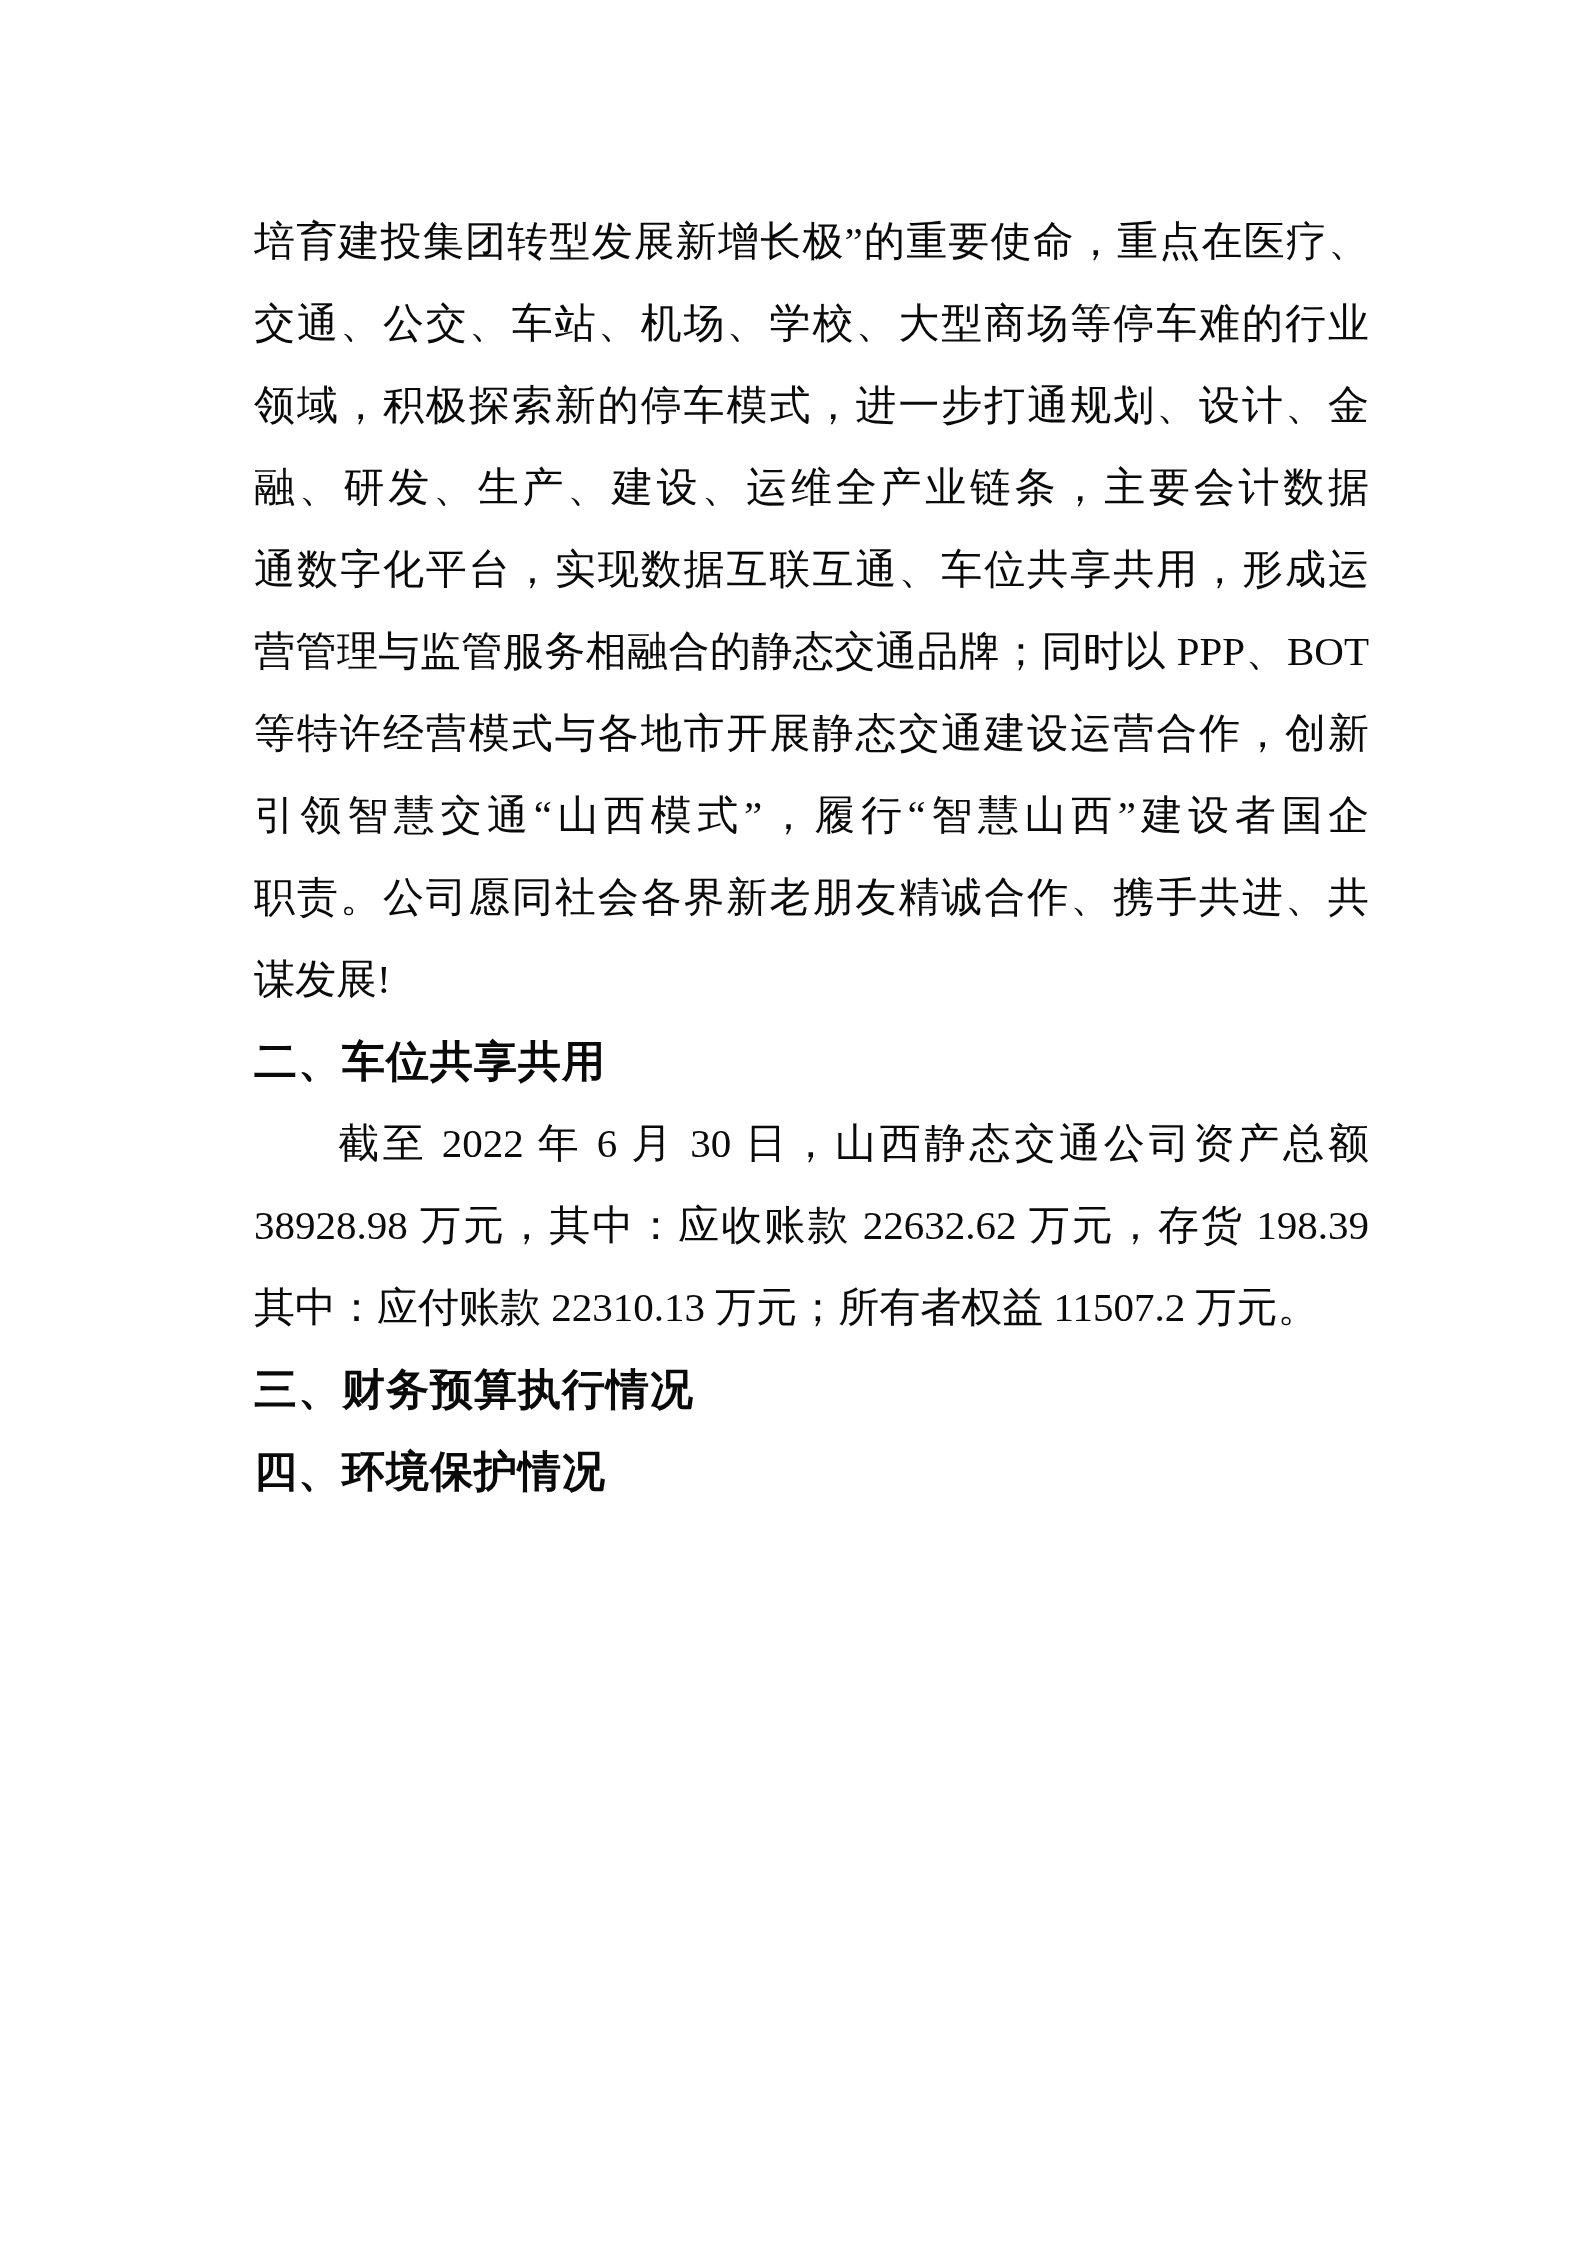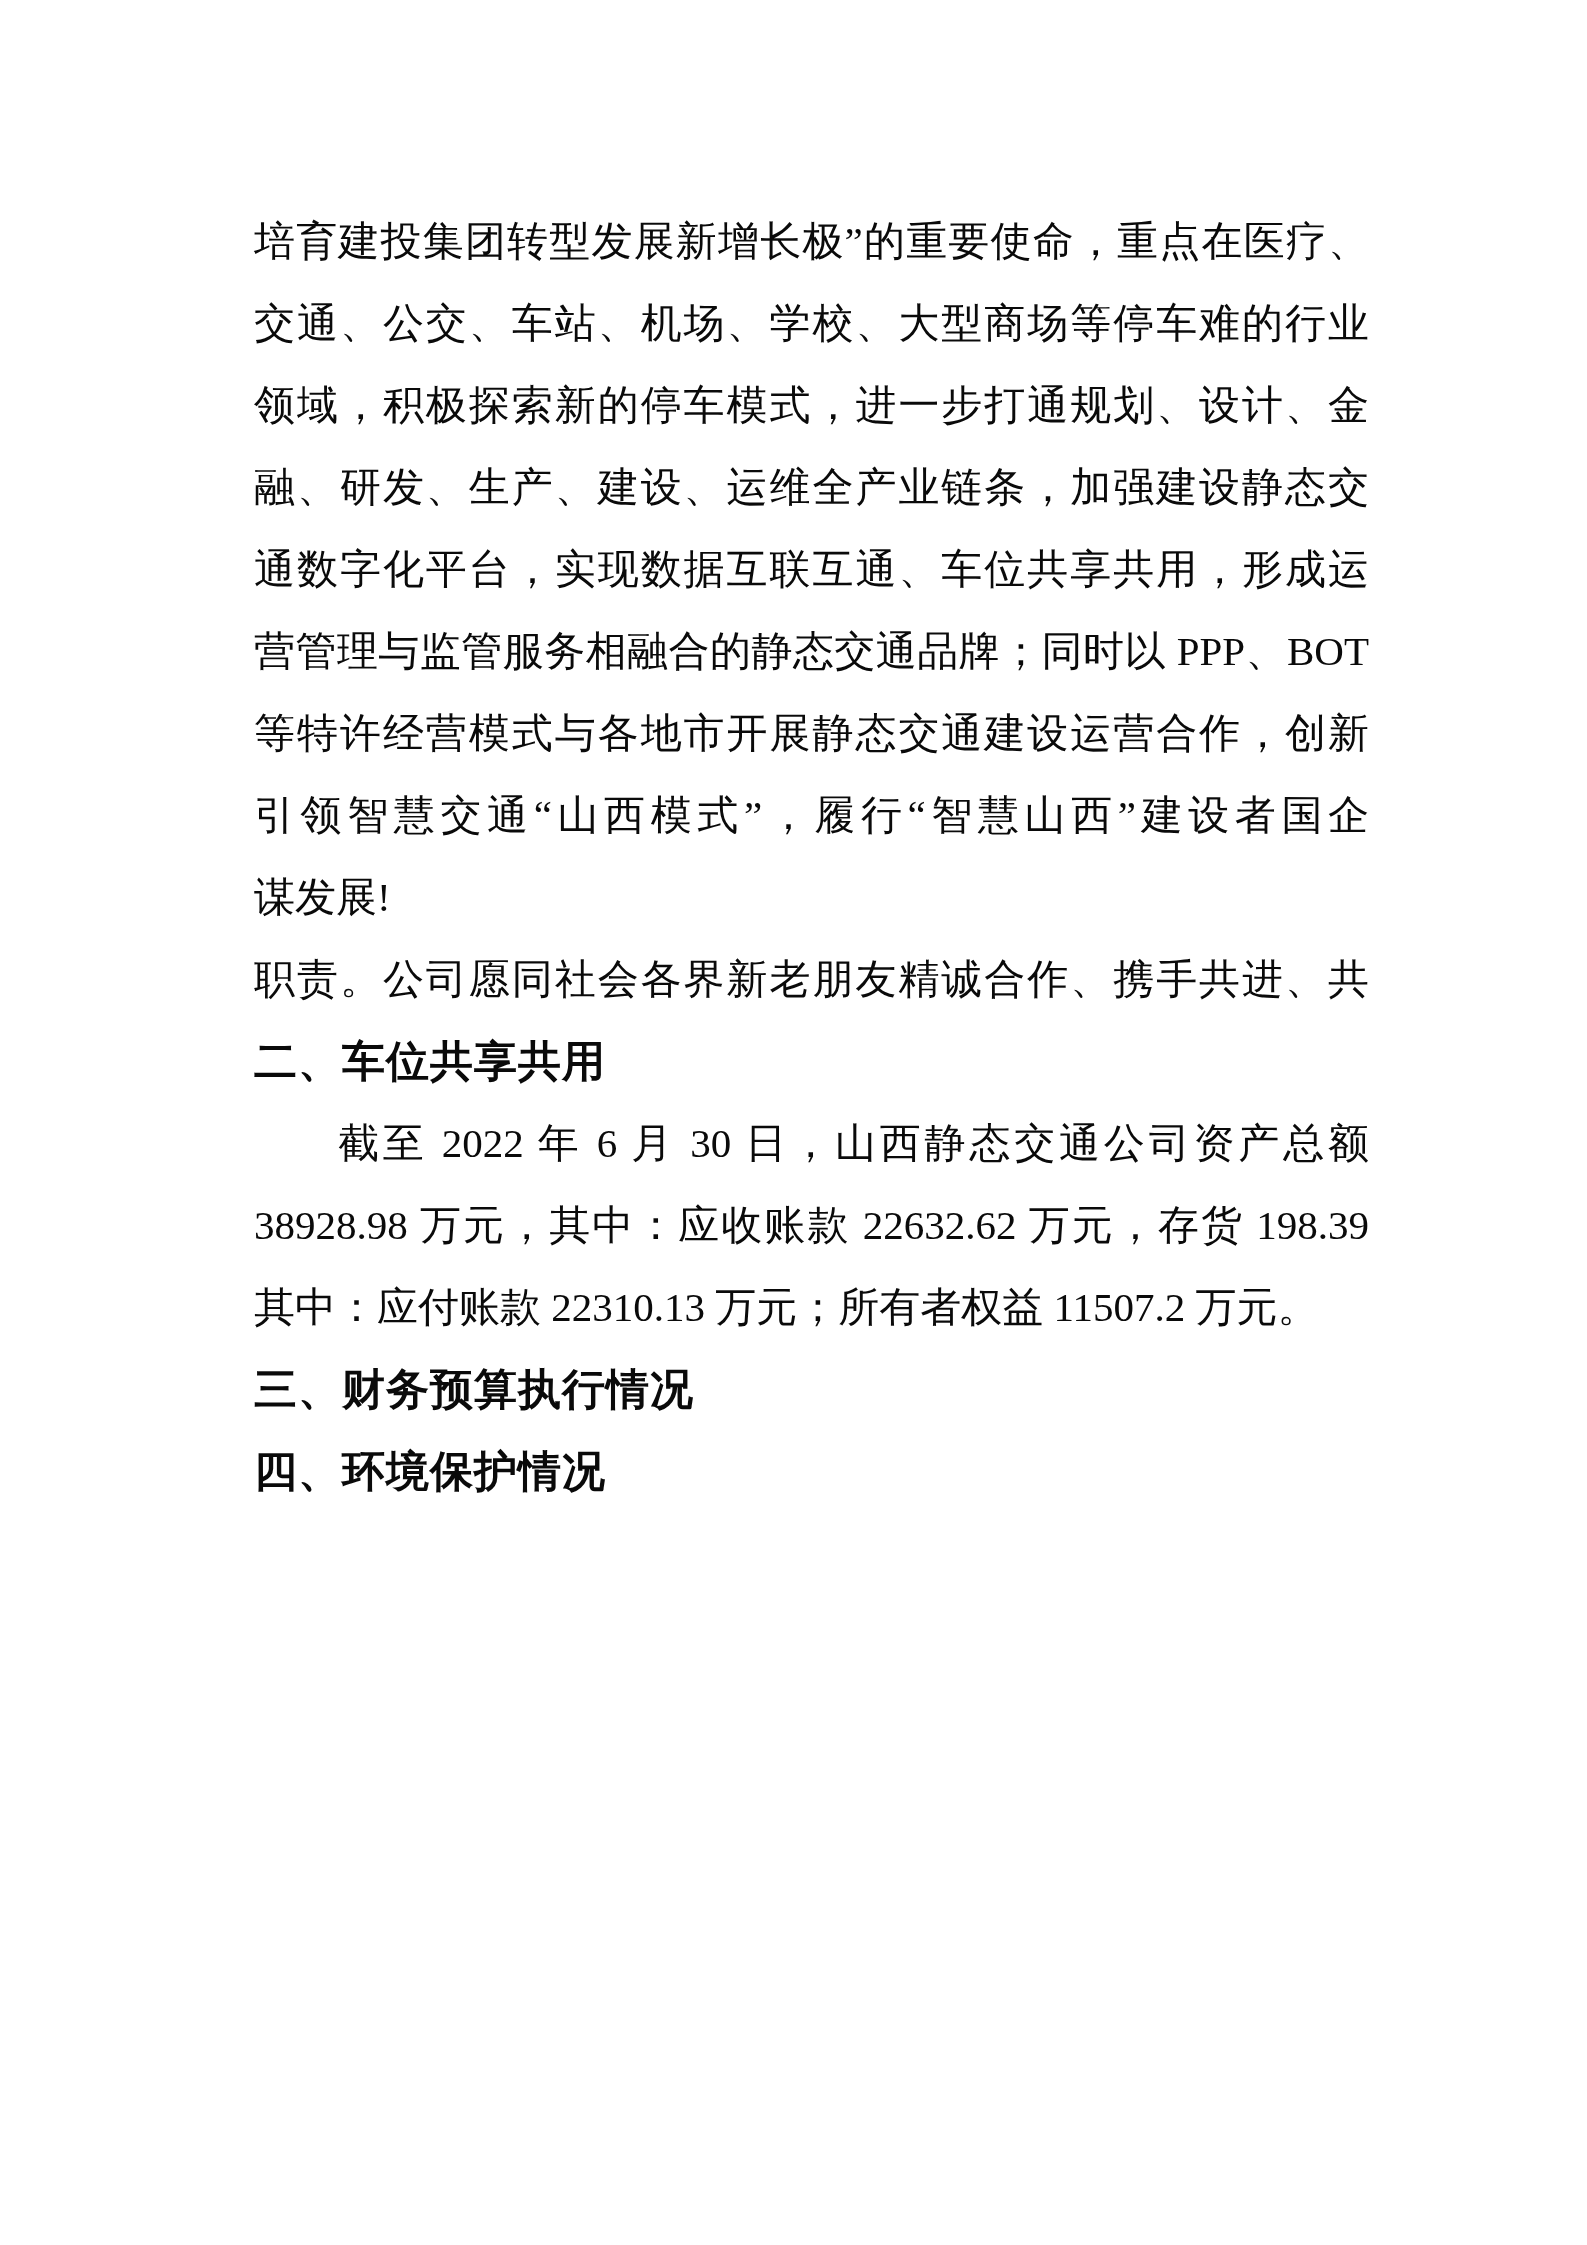--- a/index.html
+++ b/index.html
@@ -53,27 +53,27 @@
 </style>
 </head>
 <body>
 
 <div class="page">
   <div>
       <div class="paragraph">
         <div class="line">培育建投集团转型发展新增长极”的重要使命，重点在医疗、</div>
         <div class="line">交通、公交、车站、机场、学校、大型商场等停车难的行业</div>
         <div class="line">领域，积极探索新的停车模式，进一步打通规划、设计、金</div>
-        <div class="line">融、研发、生产、建设、运维全产业链条，加强建设静态交</div>
+        <div class="line">融、研发、生产、建设、运维全产业链条，主要会计数据</div>
         <div class="line">通数字化平台，实现数据互联互通、车位共享共用，形成运</div>
         <div class="line">营管理与监管服务相融合的静态交通品牌；同时以 PPP、BOT</div>
         <div class="line">等特许经营模式与各地市开展静态交通建设运营合作，创新</div>
         <div class="line">引领智慧交通“山西模式”，履行“智慧山西”建设者国企</div>
+        <div class="line">职责。公司愿同社会各界新老朋友精诚合作、携手共进、共</div>
         <div class="line last">谋发展!</div>
-        <div class="line">职责。公司愿同社会各界新老朋友精诚合作、携手共进、共</div>
       </div>
       <div class="heading">二、车位共享共用</div>
       <div class="paragraph">
         <div class="line indent">截至 2022 年 6 月 30 日，山西静态交通公司资产总额</div>
         <div class="line">38928.98 万元，其中：应收账款 22632.62 万元，存货 198.39</div>
         <div class="line last">其中：应付账款 22310.13 万元；所有者权益 11507.2 万元。</div>
       </div>
       <div class="heading">三、财务预算执行情况</div>
       <div class="heading">四、环境保护情况</div>
     </div>

